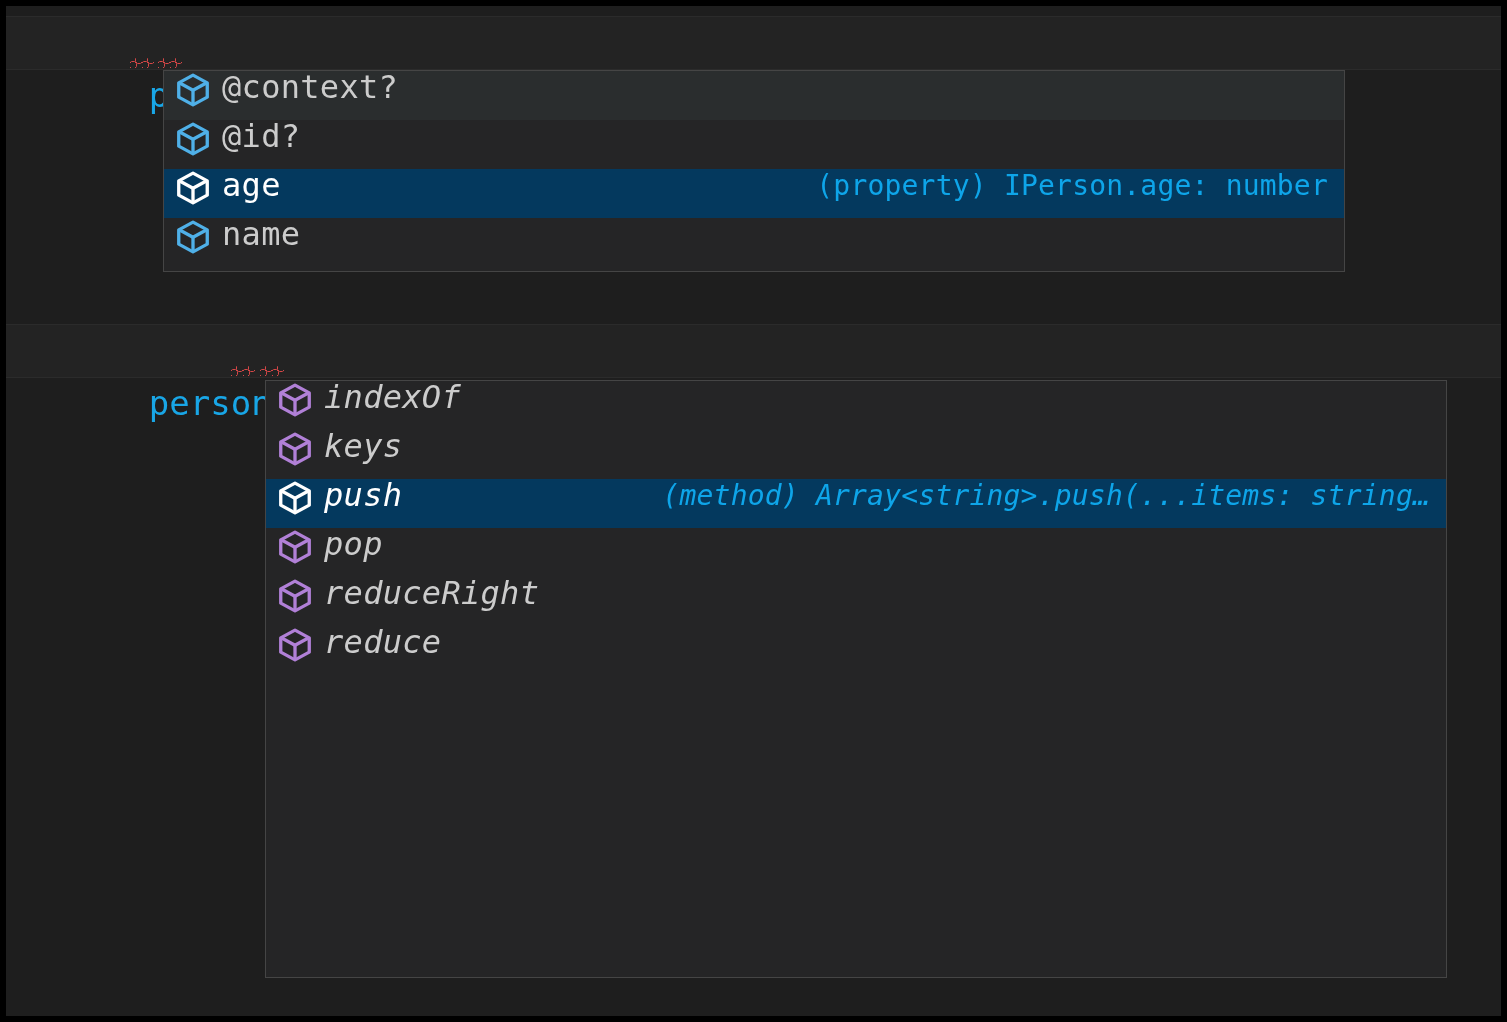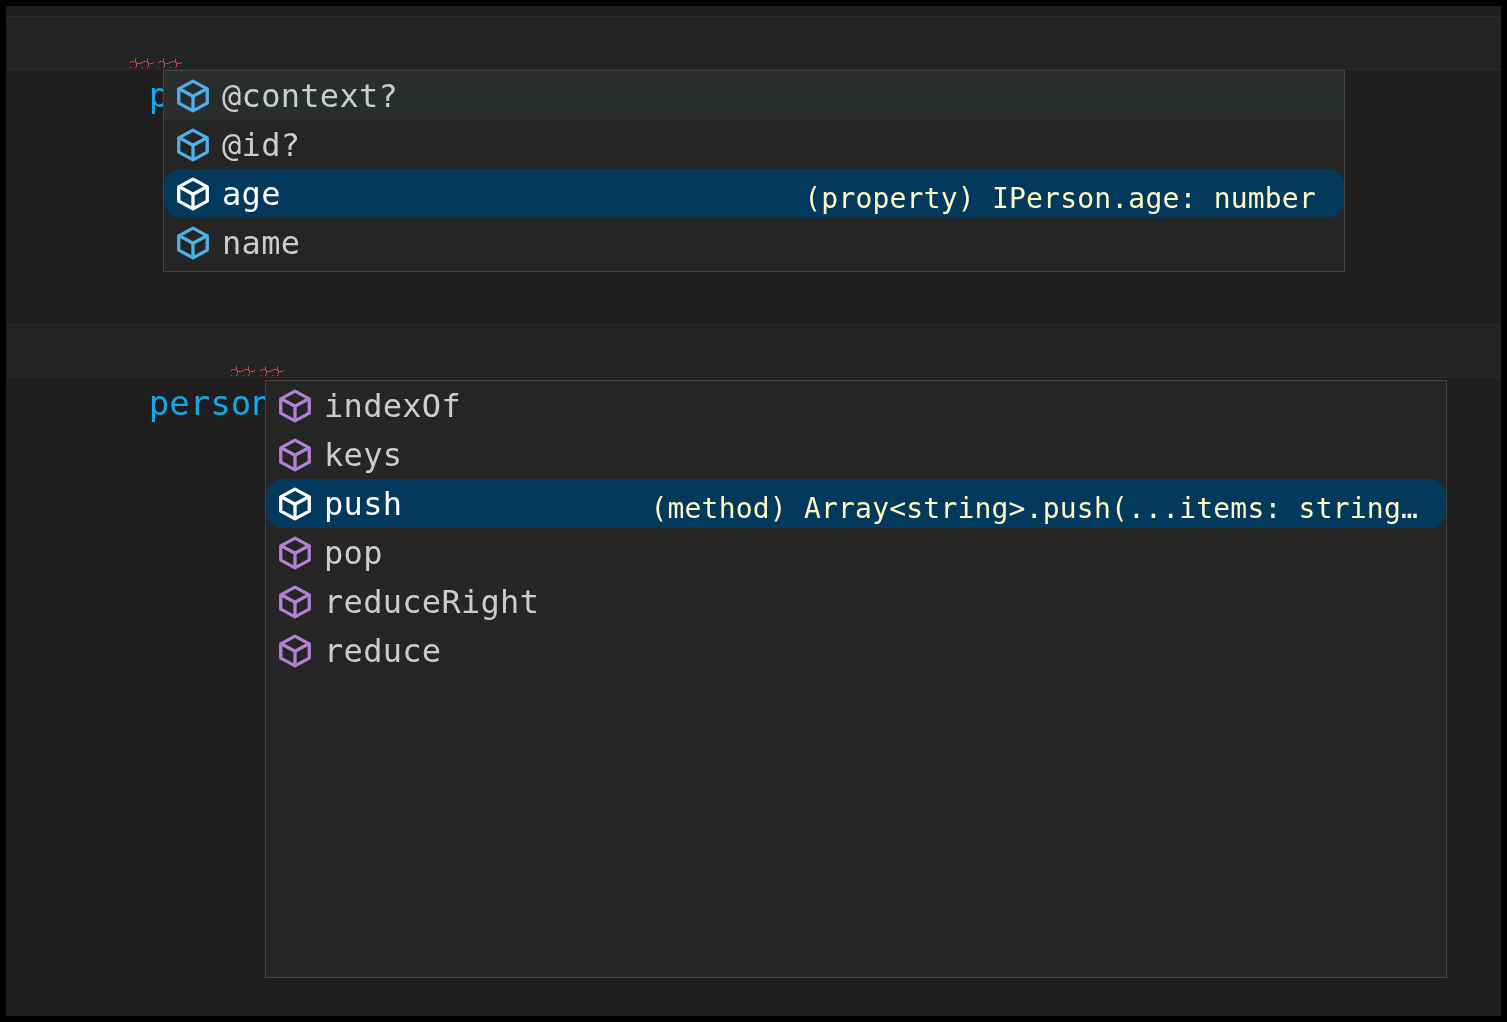--- a/index.html
+++ b/index.html
@@ -77,29 +77,28 @@
     position: absolute;
     background: #252526;
     border: 1px solid #454545;
     box-sizing: border-box;
     overflow: hidden;
   }
 
   .suggest-row {
     position: relative;
     display: flex;
-    align-items: center;
     height: 49px;
     box-sizing: border-box;
     padding-left: 10px;
     overflow: hidden;
     white-space: nowrap;
   }
   .suggest-row.hovered   { background: #2a2d2e; }
-  .suggest-row.focused   { background: #04395e; border-radius: 17px; }
+  .suggest-row.focused   { background: #04395e; }
 
   .row-icon {
     flex: 0 0 auto;
     width: 38px;
     height: 38px;
     margin-right: 10px;
     display: block;
   }
 
   .row-label {
@@ -108,28 +107,27 @@
     line-height: 1;
     color: #cccccc;
     letter-spacing: 0.3px;
   }
   .focused .row-label { color: #ffffff; }
 
   .row-detail {
     flex: 1 1 auto;
     text-align: right;
     font-size: 28px;
-    color: #fef9c3;
-    padding-right: 28px;
+    color: #0ea5e9;
+    padding-right: 16px;
     padding-left: 26px;
     overflow: hidden;
     text-overflow: ellipsis;
     white-space: nowrap;
     letter-spacing: 0.2px;
-    margin-top: 9px;
   }
 </style>
 </head>
 <body>
 
 <div id="screen">
   <div id="editor">
 
     <div class="code-line current-line" style="top:10px;">
       <span class="txt"><span class="tok-obj">person</span><span class="tok-punct">.</span><span class="tok-punct">;</span></span>
@@ -176,21 +174,21 @@
           <span class="row-detail"></span>
         </div>
       </div>
 
     <div class="code-line current-line" style="top:318px;">
       <span class="txt"><span class="tok-obj">person</span><span class="tok-punct">.</span><span class="tok-prop">name</span><span class="tok-punct">.</span><span class="tok-punct">;</span></span>
     </div>
     <div class="squiggle" style="left:225px; top:360px; width:24px;"></div>
     <div class="squiggle" style="left:254px; top:360px; width:24px;"></div>
 
-    <div class="suggest-widget" id="widget2" style="left:259px; top:374px; width:1182px; height:598px;">
+    <div class="suggest-widget" id="widget2" style="left:259px; top:374px; width:1182px; height:598px;font-style:italic;">
 
     <div class="suggest-row">
           <span class="row-icon"><svg viewBox="0 0 24 24" width="38" height="38" aria-hidden="true">
               <path d="M12 2.6 21 7.5v9L12 21.4 3 16.5v-9Z" fill="none" stroke="#b180d7" stroke-width="2.1" stroke-linejoin="round"></path>
               <path d="M3.3 7.4 12 12.2l8.7-4.8" fill="none" stroke="#b180d7" stroke-width="2.1" stroke-linejoin="round"></path>
               <path d="M12 12.2V21.2" fill="none" stroke="#b180d7" stroke-width="2.1" stroke-linejoin="round"></path>
             </svg></span>
           <span class="row-label">indexOf</span>
           <span class="row-detail"></span>
         </div>

